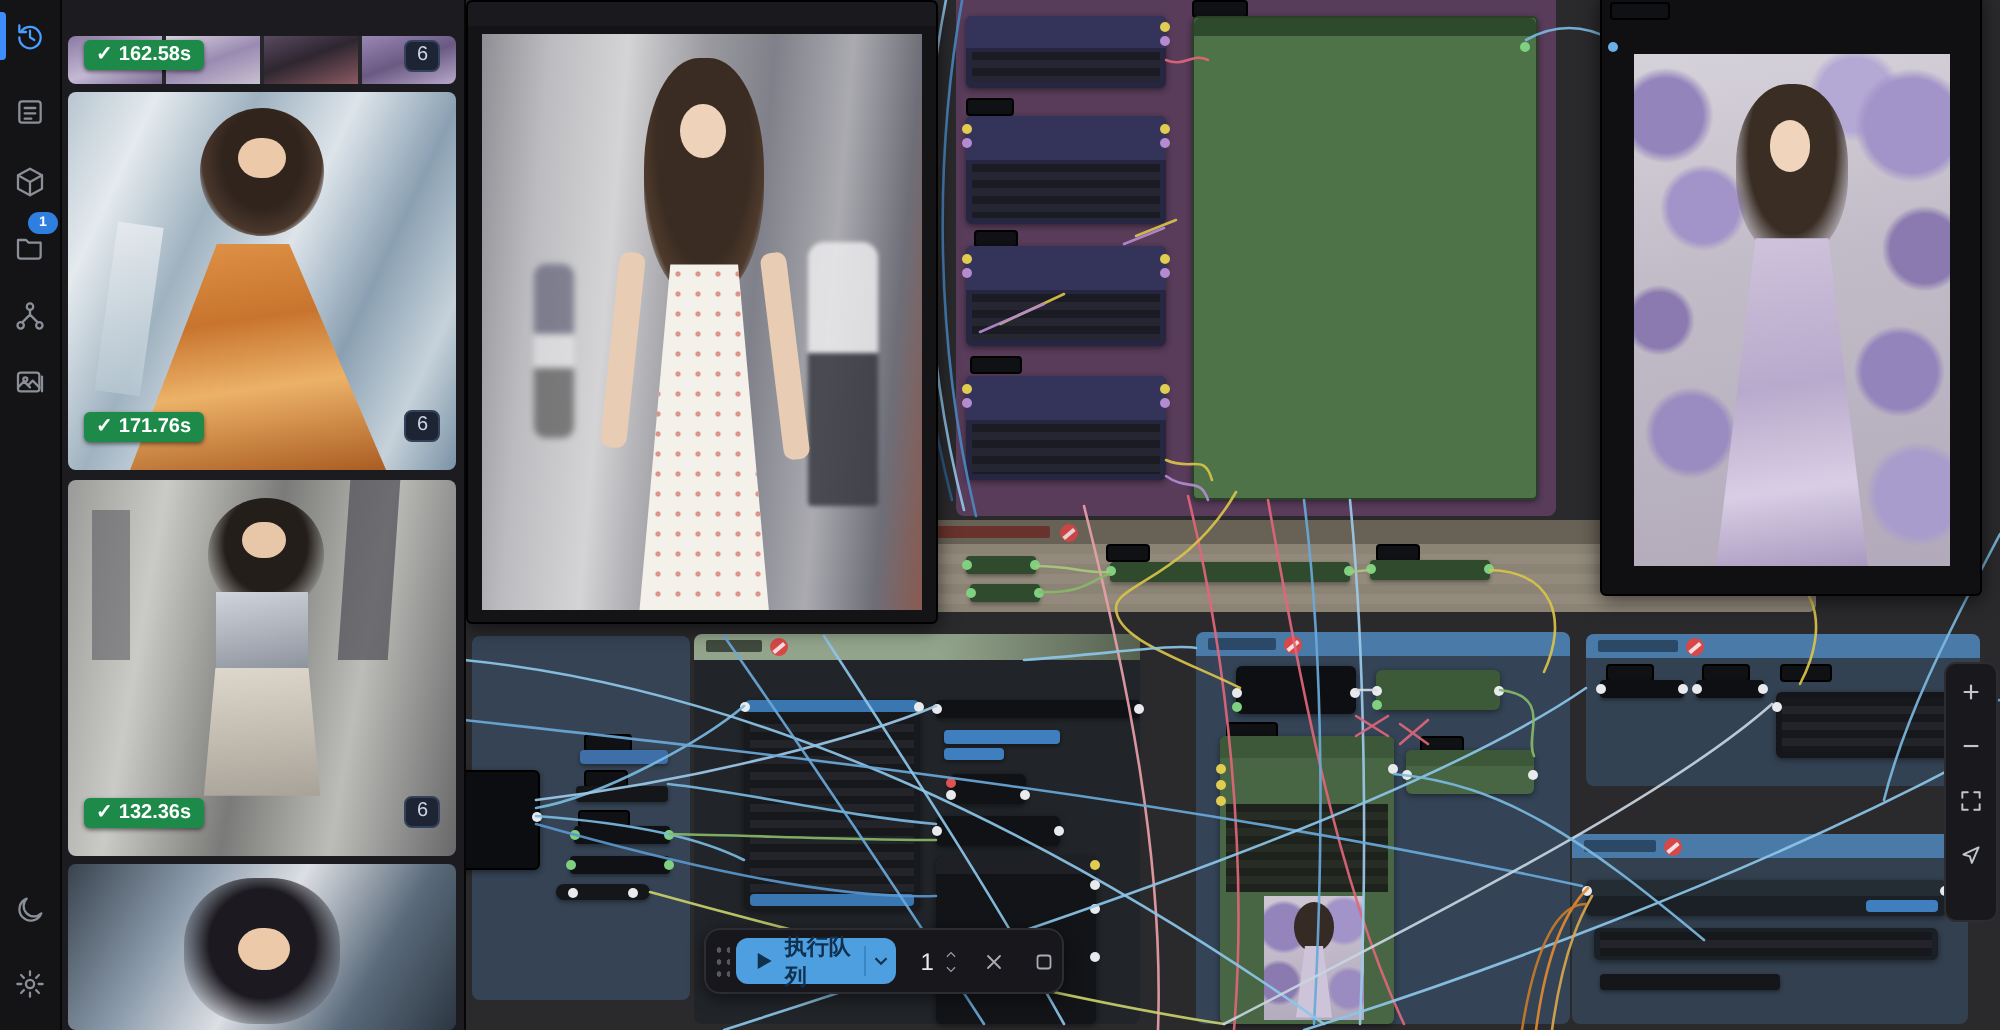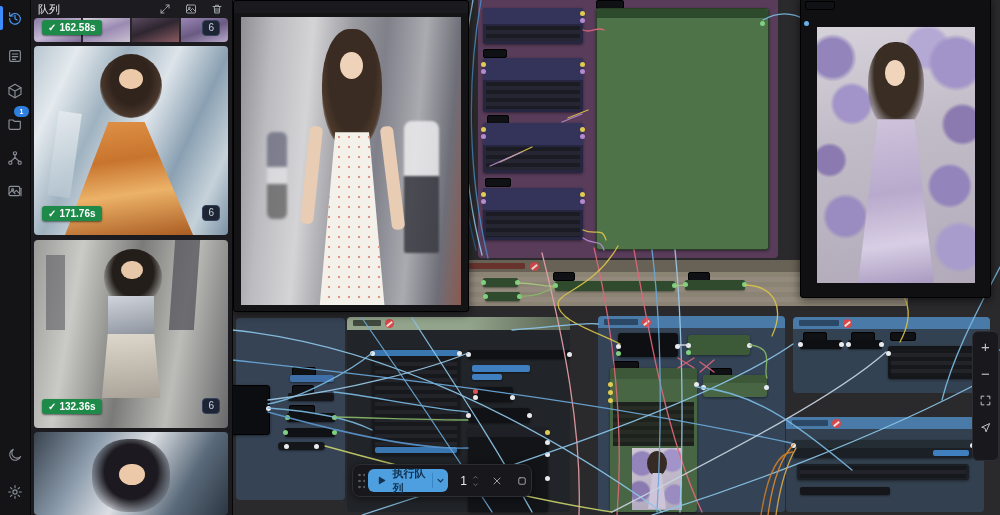--- a/index.html
+++ b/index.html
@@ -128,42 +128,20 @@
     </div>
     <div class="rbtn" style="top:478px">
       <svg viewBox="0 0 24 24">
           <circle cx="12" cy="12" r="3.1"></circle>
           <path d="M12 2.5v3M12 18.5v3M2.5 12h3M18.5 12h3M5.3 5.3l2.1 2.1M16.6 16.6l2.1 2.1M18.7 5.3l-2.1 2.1M7.4 16.6l-2.1 2.1"></path>
         </svg>
     </div>
   </nav>
 
   <aside class="queue">
-    <div class="qhead">
-      <span class="qtitle">队列</span>
-      <span class="qsp"></span>
-      <span class="qicon">
-        <svg viewBox="0 0 24 24">
-            <path d="M14 4h6v6M10 20H4v-6M20 4l-7 7M4 20l7-7"></path>
-          </svg>
-        </span>
-      <span class="qicon">
-        <svg viewBox="0 0 24 24">
-            <rect x="3" y="4" width="18" height="16" rx="2"></rect>
-            <circle cx="8.5" cy="10" r="1.6"></circle>
-            <path d="M3 17l5-5 5 5M11 15l4-4 6 6"></path>
-          </svg>
-        </span>
-      <span class="qicon">
-        <svg viewBox="0 0 24 24">
-            <path d="M4 7h16M9 7V4.5h6V7M6.5 7l1 13h9l1-13"></path>
-            <path d="M10 11v6M14 11v6"></path>
-          </svg>
-        </span>
-    </div>
 
     <div class="qcard" style="top:18px;height:24px">
       <div class="strip">
         <div style="background:linear-gradient(160deg,#8a7aa2,#c4b8d4 55%,#7a6a92)"></div>
         <div style="background:linear-gradient(160deg,#d8d2dc,#9a8ab2 50%,#c8c0d0)"></div>
         <div style="background:linear-gradient(160deg,#5a4a60,#2e2630 45%,#8a5a62)"></div>
         <div style="background:linear-gradient(160deg,#9a86b6,#6a5a82 50%,#b8a8cc)"></div>
       </div>
       <span class="tbadge" style="top:2px">
           <span>✓</span>

